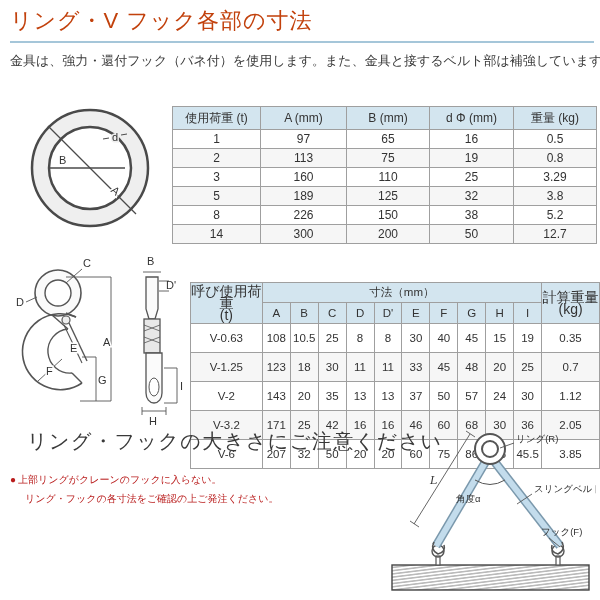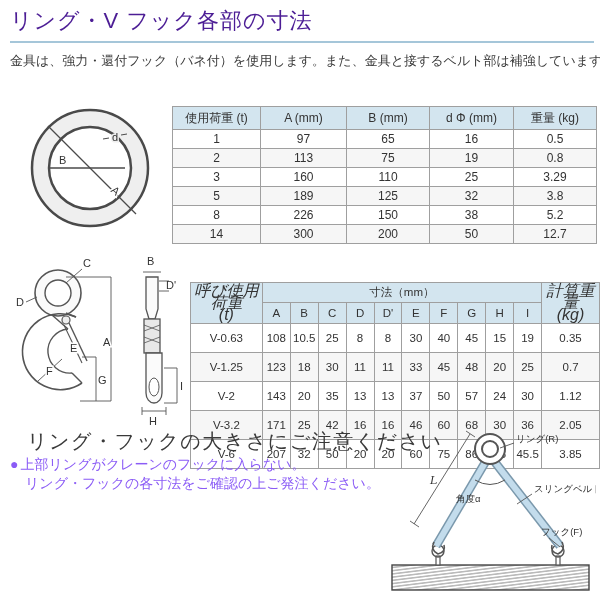--- a/index.html
+++ b/index.html
@@ -7,48 +7,48 @@
     --table-header-bg:#d3e5ef;
     --table-border:#9f9f9f;
     --row-alt-bg:#f6f6f6;
     --belt-fill:#c3dcec;
   }
   *{margin:0;padding:0;box-sizing:border-box;}
   html,body{background:#ffffff;}
   body{font-family:"Liberation Sans","DejaVu Sans",sans-serif;color:#3a3a3a;}
   .page{position:relative;width:600px;height:600px;background:#fff;overflow:hidden;}
 
-  .page-title{position:absolute;left:10px;top:6px;font-size:22px;font-weight:normal;color:#4c1d95;letter-spacing:1px;}
+  .page-title{position:absolute;left:10px;top:6px;font-size:22px;font-weight:normal;color:#c2410c;letter-spacing:1px;}
   .title-rule{position:absolute;left:10px;right:6px;top:41px;height:2px;background:var(--accent-line);}
   .intro{position:absolute;left:10px;top:52px;font-size:13px;color:#3a3a3a;white-space:nowrap;}
 
   table{border-collapse:collapse;table-layout:fixed;margin-top:12px;}
   th,td{border:1px solid var(--table-border);text-align:center;vertical-align:middle;padding:0;color:#333;}
   th{background:var(--table-header-bg);font-weight:normal;}
   tbody tr:nth-child(even) td{background:var(--row-alt-bg);}
 
   .t1{position:absolute;left:172px;top:94px;}
   .t1 th{height:23px;font-size:12px;}
   .t1 td{height:19px;font-size:12px;}
 
   .t2{position:absolute;left:190px;top:270px;}
   .t2 th{font-size:11.5px;}
   .t2 td{height:29px;font-size:11.5px;}
   .t2 .hdr-top{height:20px;font-size:12px;}
   .t2 .hdr-sub th{height:21px;}
-  .t2 .two-line{font-size:16px;line-height:12px;font-style:italic;}
+  .t2 .two-line{font-size:14px;line-height:12px;}
 
   .diagram{position:absolute;}
   svg text{font-family:"Liberation Sans","DejaVu Sans",sans-serif;fill:#333;}
   .dim-label{font-size:11px;}
   .jp-label{font-size:9.5px;}
   .l-label{font-size:11px;font-style:italic;font-family:"DejaVu Serif","Liberation Serif",serif;}
 
   .notice-heading{position:absolute;left:27px;top:421px;font-size:20px;font-weight:normal;color:#3a3a3a;letter-spacing:1.5px;white-space:nowrap;margin-top:7px;}
-  .bullets{position:absolute;left:10px;top:455px;font-size:14px;line-height:19px;color:#8b5cf6;}
+  .bullets{position:absolute;left:10px;top:470px;font-size:10px;line-height:19px;color:#b91c1c;}
   .bullet-row{white-space:nowrap;}
   .bullet-mark{margin-right:2px;}
   .bullet-note{padding-left:15px;white-space:nowrap;}
 </style>
 </head>
 <body>
 
 <div class="page">
 
   <h1 class="page-title">リング・V フック各部の寸法</h1>

